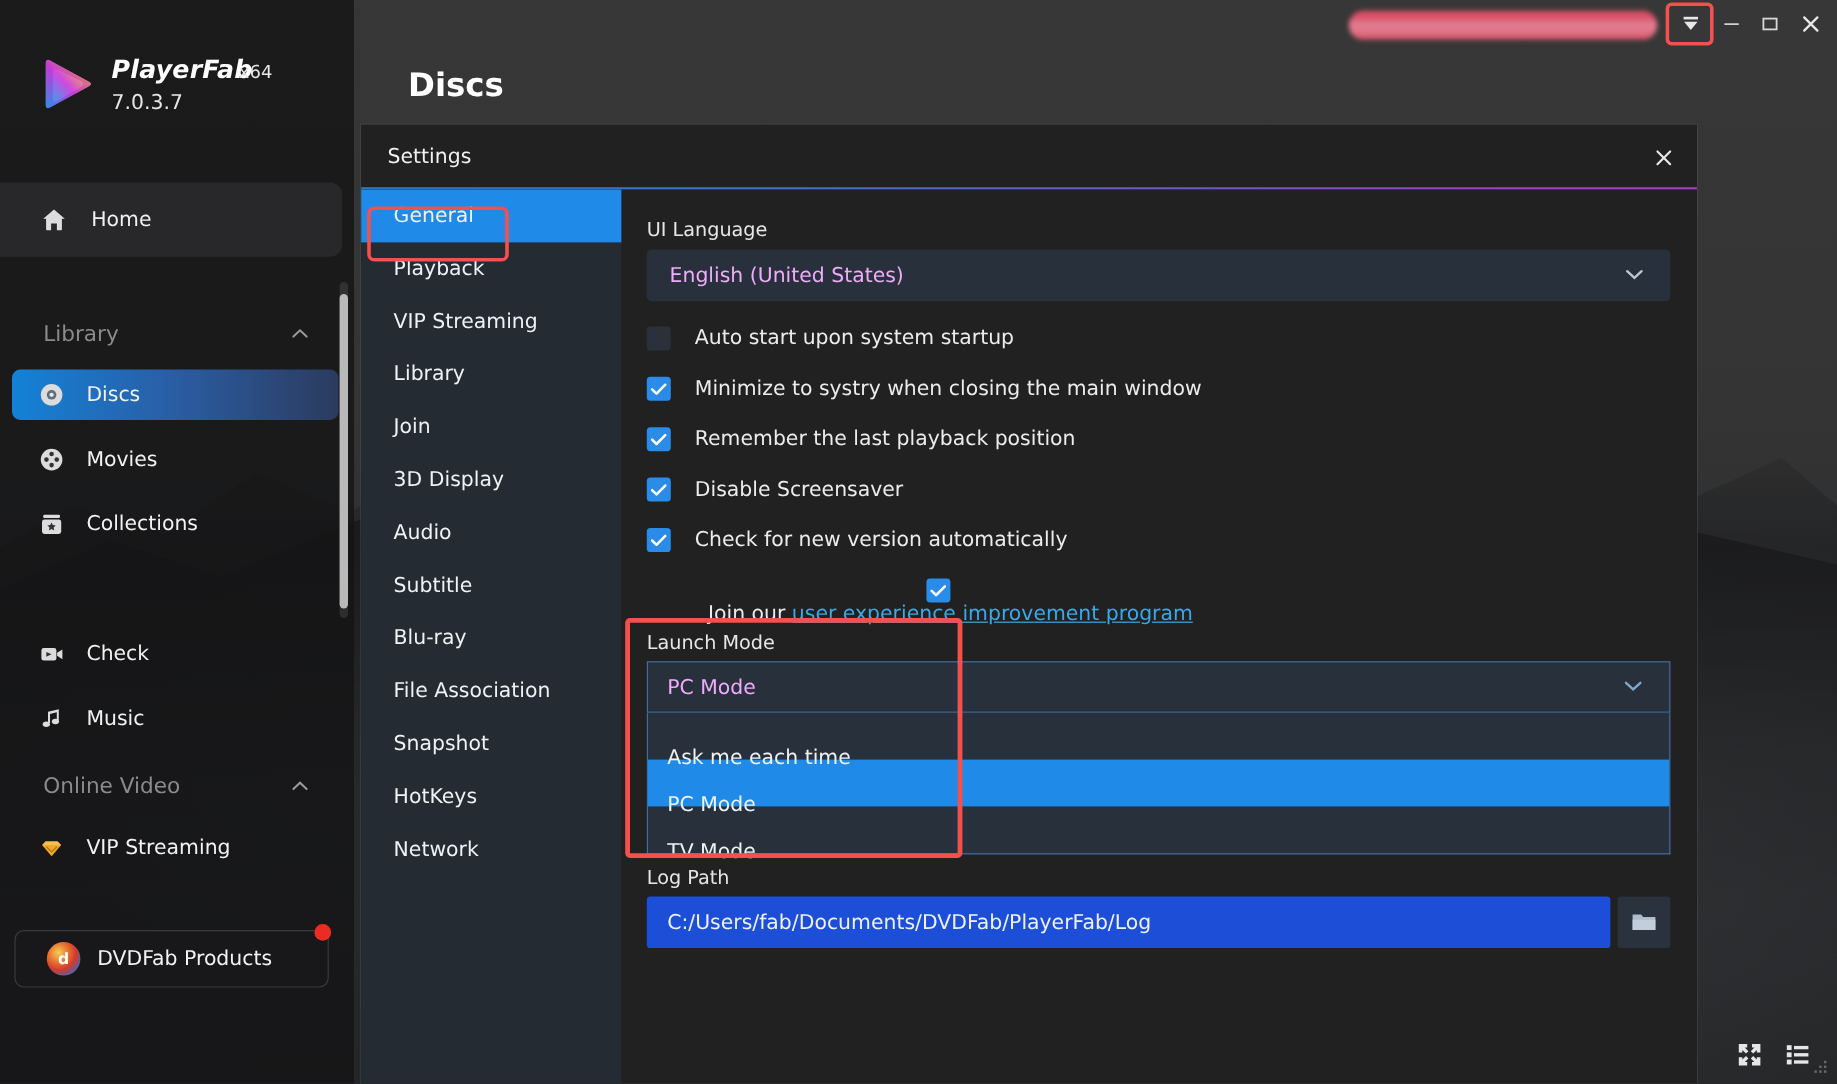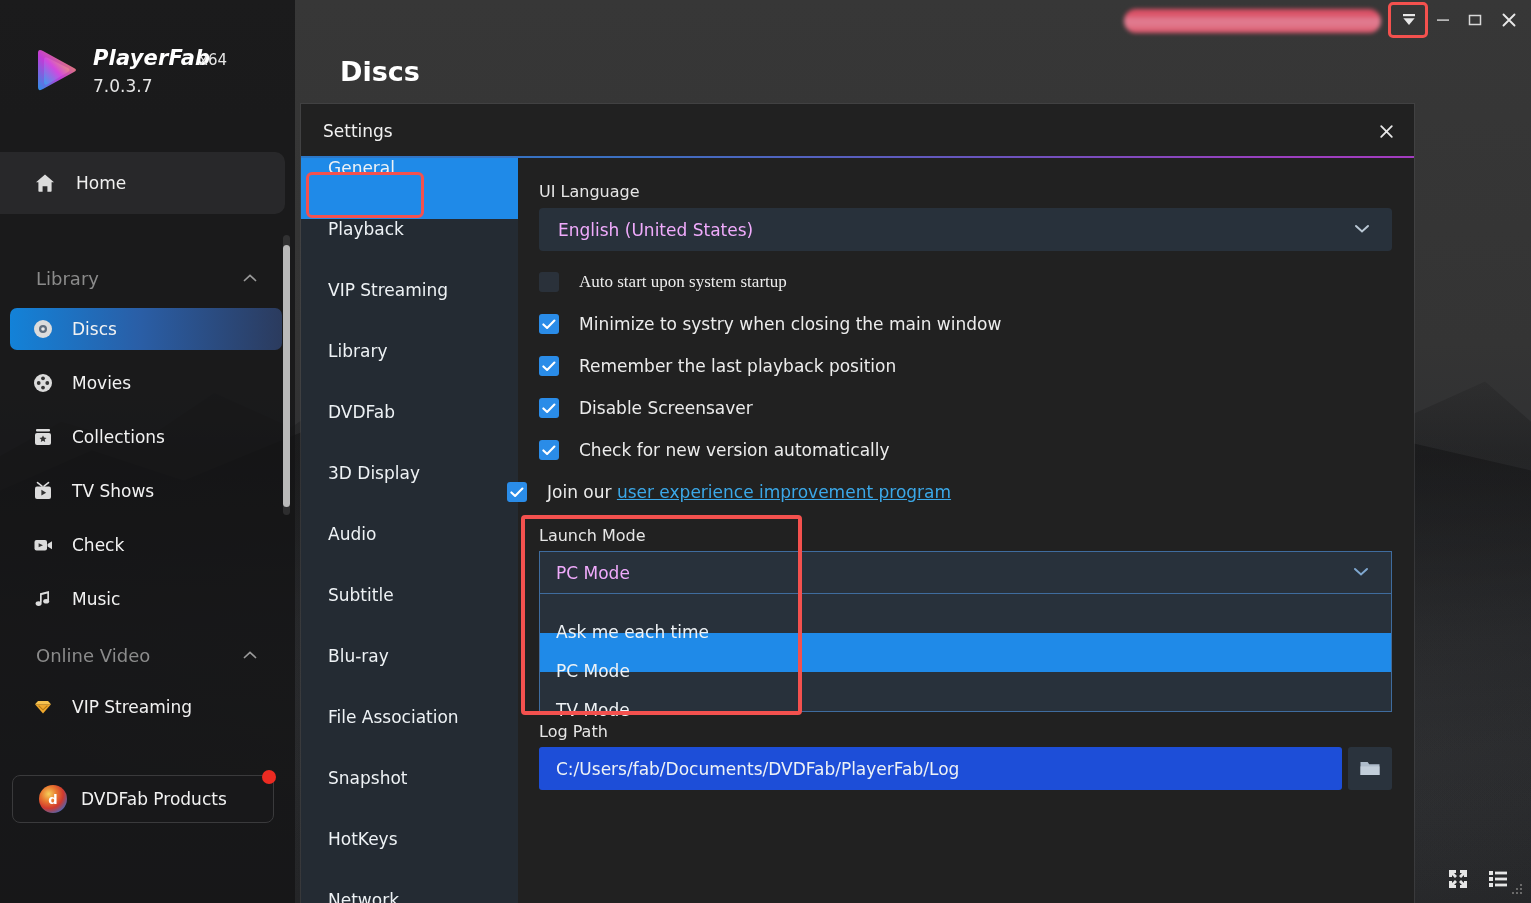--- a/index.html
+++ b/index.html
@@ -81,21 +81,21 @@
 
   
   #settings{position:absolute;left:301px;top:104px;width:1113px;height:799px;background:#212121;
     box-shadow:0 0 0 1px rgba(80,80,82,.45);}
   #settings-head{position:absolute;left:0;top:0;width:1113px;height:52px;background:#212121;}
   #settings-title{position:absolute;left:22px;top:17px;font-size:17px;color:#f1f1f1;}
   #settings-close{position:absolute;right:14px;top:13px;width:28px;height:28px;display:flex;align-items:center;justify-content:center;color:#e6e6e6;font-size:18px;cursor:pointer;}
   #settings-rule{position:absolute;left:0;top:52px;width:1113px;height:2px;background:linear-gradient(90deg,#2b78c8 0%,#3d6fc0 30%,#6a54bd 62%,#9b3fbf 88%,#a33cc0 100%);}
 
   #settings-nav{position:absolute;left:0;top:54px;width:217px;height:745px;background:#242b33;}
-  .snav{position:relative;height:61px;display:flex;cursor:pointer;}
+  .snav{position:relative;height:44px;display:flex;align-items:center;cursor:pointer;}
   .snav.active{background:#1f8ae8;}
   .snav span{margin-left:27px;font-size:17px;color:#eef2f5;}
   #snav-highlight{position:absolute;left:4px;top:166px;width:120px;height:47px;border:3px solid #f4514e;border-radius:6px;box-sizing:border-box;pointer-events:none;}
 
   #settings-body{position:absolute;left:217px;top:54px;width:896px;height:745px;background:#212121;}
 
   .field-label{position:absolute;font-size:16px;color:#e6e6e6;}
   .select-box{position:absolute;background:#28313b;border-radius:4px;display:flex;align-items:center;cursor:pointer;}
   .select-val{margin-left:19px;font-size:17px;color:#f0abfc;}
   .select-chev{position:absolute;right:20px;top:50%;transform:translateY(-50%);}
@@ -239,30 +239,20 @@
     <span class="ic">
       <svg width="22" height="22" viewBox="0 0 22 22">
         <rect x="4" y="3" width="14" height="2.6" rx="1" fill="#dcdcdc"></rect>
         <rect x="3" y="7" width="16" height="12" rx="2" fill="#dcdcdc"></rect>
         <path d="M11 9.4 L12.1 11.6 L14.5 11.9 L12.7 13.6 L13.2 16 L11 14.8 L8.8 16 L9.3 13.6 L7.5 11.9 L9.9 11.6 Z" fill="#333"></path>
       </svg>
     </span>
     <span class="lb">Collections</span>
   </div>
 
-  <div class="nav-item" style="top:470px">
-    <span class="ic">
-      <svg width="22" height="22" viewBox="0 0 22 22">
-        <path d="M5.5 2.6 L10 6.2 M16.5 2.6 L12 6.2" stroke="#dcdcdc" stroke-width="1.6" stroke-linecap="round"></path>
-        <rect x="3" y="6.4" width="16" height="12.6" rx="2" fill="#dcdcdc"></rect>
-        <path d="M9.4 9.8 L14.2 12.7 L9.4 15.6 Z" fill="#333"></path>
-      </svg>
-    </span>
-    <span class="lb">TV Shows</span>
-  </div>
 
   <div class="nav-item" style="top:524px">
     <span class="ic">
       <svg width="22" height="22" viewBox="0 0 22 22">
         <rect x="2.5" y="6" width="12.5" height="10.5" rx="2" fill="#dcdcdc"></rect>
         <path d="M15.6 10 L20 7.2 L20 15.3 L15.6 12.5 Z" fill="#dcdcdc"></path>
         <path d="M6.6 9.3 L11 11.3 L6.6 13.3 Z" fill="#333"></path>
       </svg>
     </span>
     <span class="lb">Check</span>
@@ -330,21 +320,21 @@
     <div class="snav">
         <span>Playback</span>
       </div>
     <div class="snav">
         <span>VIP Streaming</span>
       </div>
     <div class="snav">
         <span>Library</span>
       </div>
     <div class="snav">
-        <span>DVDFab</span>
+        <span>Join</span>
       </div>
     <div class="snav">
         <span>3D Display</span>
       </div>
     <div class="snav">
         <span>Audio</span>
       </div>
     <div class="snav">
         <span>Subtitle</span>
       </div>
@@ -376,21 +366,21 @@
   <div class="field-label" style="left:539px;top:182px;">UI Language</div>
   <div class="select-box" style="left:539px;top:208px;width:853px;height:43px;">
     <span class="select-val">English (United States)</span>
     <span class="select-chev">
       <svg width="20" height="14" viewBox="0 0 20 14">
             <path d="M4 4.5 L10 10 L16 4.5" fill="none" stroke="#b9c7d4" stroke-width="2" stroke-linecap="round"></path>
           </svg>
     </span>
   </div>
 
-  <div class="cbrow" style="left:539px;top:272px;font-family:Liberation Serif, serif;">
+  <div class="cbrow" style="left:539px;top:272px;">
     <span class="cbox off"></span>
     <span class="cblabel">Auto start upon system startup</span>
   </div>
 
   <div class="cbrow" style="left:539px;top:314px;">
     <span class="cbox on">
       <svg width="14" height="11" viewBox="0 0 14 11">
             <path d="M1.4 5.4 L5.1 9 L12.4 1.6" fill="none" stroke="#fff" stroke-width="2.1" stroke-linecap="round" stroke-linejoin="round"></path>
           </svg>
     </span>
@@ -417,21 +407,21 @@
 
   <div class="cbrow" style="left:539px;top:440px;">
     <span class="cbox on">
       <svg width="14" height="11" viewBox="0 0 14 11">
             <path d="M1.4 5.4 L5.1 9 L12.4 1.6" fill="none" stroke="#fff" stroke-width="2.1" stroke-linecap="round" stroke-linejoin="round"></path>
           </svg>
     </span>
     <span class="cblabel">Check for new version automatically</span>
   </div>
 
-  <div class="cbrow" style="left:507px;top:482px;">
+  <div class="cbrow" style="left:570px;top:482px;flex-direction:column;">
     <span class="cbox on">
       <svg width="14" height="11" viewBox="0 0 14 11">
             <path d="M1.4 5.4 L5.1 9 L12.4 1.6" fill="none" stroke="#fff" stroke-width="2.1" stroke-linecap="round" stroke-linejoin="round"></path>
           </svg>
     </span>
     <span class="cblabel"><span>Join our </span><a class="cblink" href="#">user experience improvement program</a></span>
   </div>
 
   <div class="field-label" id="lm-label">Launch Mode</div>
 

